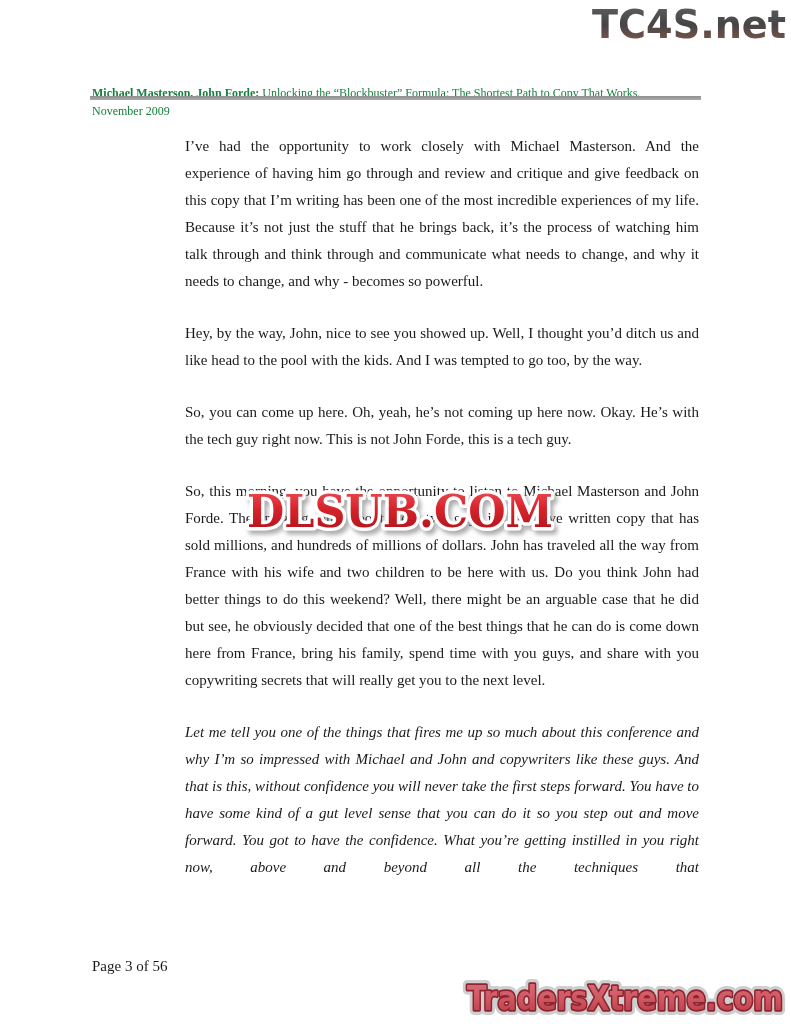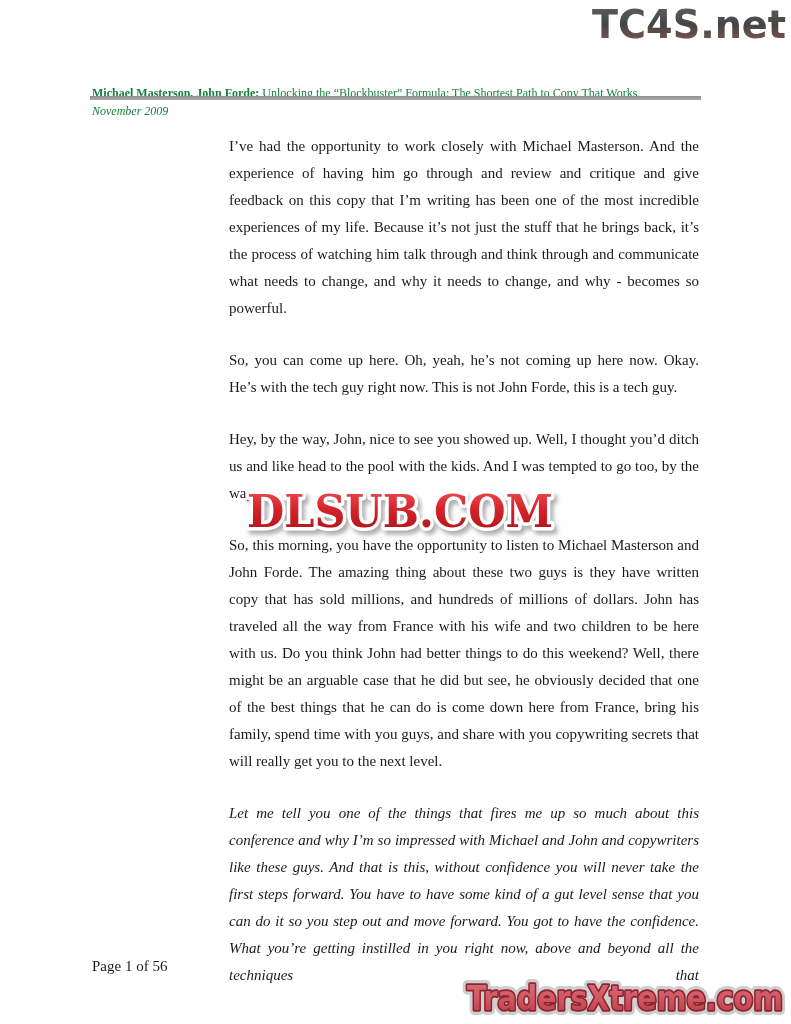--- a/index.html
+++ b/index.html
@@ -28,21 +28,21 @@
     position: absolute;
     left: 92px;
     top: 44px;
     width: 612px;
     font-size: 12px;
     line-height: 18px;
     color: #15803d;
     margin-top: 40px;
   }
   .doc-header .speakers { font-weight: bold; }
-  .doc-header .date { margin-top: 0; font-style: italic; }
+  .doc-header .date { margin-top: 0; }
 
   .header-rule {
     position: absolute;
     left: 90px;
     top: 96px;
     width: 611px;
     height: 4px;
     background: linear-gradient(#8f8f8f, #ababab);
   }
 
@@ -51,21 +51,21 @@
     position: absolute;
     left: 92px;
     top: 133px;
     width: 607px;
     display: grid;
     grid-template-columns: 93px 1fr;
     font-size: 15px;
     line-height: 27px;
   }
   .speaker-label { grid-column: 1; }
-  .paragraphs { grid-column: 2; margin-left: 44px; }
+  .paragraphs { grid-column: 2; }
   .paragraphs p {
     margin: 0 0 25px 0;
     text-align: justify;
   }
   .paragraphs p.cut { text-align-last: justify; font-style: italic; }
 
   
   .watermark {
     position: absolute;
     left: 238px;
@@ -118,39 +118,39 @@
 
   <div class="doc-header">
     <span class="speakers">Michael Masterson, John Forde:</span><span> Unlocking the “Blockbuster” Formula: The Shortest Path to Copy That Works.</span>
     <div class="date">November 2009</div>
   </div>
   <div class="header-rule"></div>
 
   <div class="transcript">
     <div class="paragraphs">
       <p>I’ve had the opportunity to work closely with Michael Masterson. And the experience of having him go through and review and critique and give feedback on this copy that I’m writing has been one of the most incredible experiences of my life. Because it’s not just the stuff that he brings back, it’s the process of watching him talk through and think through and communicate what needs to change, and why it needs to change, and why - becomes so powerful.</p>
+      <p>Hey, by the way, John, nice to see you showed up. Well, I thought you’d ditch us and like head to the pool with the kids. And I was tempted to go too, by the way.</p>
       <p>So, you can come up here. Oh, yeah, he’s not coming up here now. Okay. He’s with the tech guy right now. This is not John Forde, this is a tech guy.</p>
-      <p>Hey, by the way, John, nice to see you showed up. Well, I thought you’d ditch us and like head to the pool with the kids. And I was tempted to go too, by the way.</p>
       <p>So, this morning, you have the opportunity to listen to Michael Masterson and John Forde. The amazing thing about these two guys is they have written copy that has sold millions, and hundreds of millions of dollars. John has traveled all the way from France with his wife and two children to be here with us. Do you think John had better things to do this weekend? Well, there might be an arguable case that he did but see, he obviously decided that one of the best things that he can do is come down here from France, bring his family, spend time with you guys, and share with you copywriting secrets that will really get you to the next level.</p>
       <p class="cut">Let me tell you one of the things that fires me up so much about this conference and why I’m so impressed with Michael and John and copywriters like these guys. And that is this, without confidence you will never take the first steps forward. You have to have some kind of a gut level sense that you can do it so you step out and move forward. You got to have the confidence. What you’re getting instilled in you right now, above and beyond all the techniques that</p>
     </div>
   </div>
 
   <svg class="watermark" viewBox="0 0 324 60">
     <defs>
       <linearGradient id="g-wm" x1="0" y1="0" x2="0" y2="1">
         <stop offset="0" stop-color="#f0555a"></stop>
         <stop offset="0.45" stop-color="#d6232b"></stop>
         <stop offset="1" stop-color="#a80f16"></stop>
       </linearGradient>
     </defs>
     <text x="162" y="46" text-anchor="middle" textLength="306" lengthAdjust="spacingAndGlyphs" fill="url(#g-wm)" stroke="#ffffff" stroke-width="7" paint-order="stroke" stroke-linejoin="round">DLSUB.COM</text>
   </svg>
 
-  <div class="page-number">Page 1 of 56</div>
+  <div class="page-number">Page 3 of 56</div>
 
   <svg class="traders-logo" viewBox="0 0 328 46">
     <defs>
       <linearGradient id="g-tx" x1="0" y1="0" x2="0" y2="1">
         <stop offset="0" stop-color="#d9707a"></stop>
         <stop offset="0.55" stop-color="#ce5560"></stop>
         <stop offset="1" stop-color="#b43843"></stop>
       </linearGradient>
     </defs>
     <text x="164" y="34" text-anchor="middle" font-size="33" textLength="316" lengthAdjust="spacingAndGlyphs" fill="none" stroke="#c6c6c6" stroke-width="10" stroke-linejoin="round" opacity="0.85">TradersXtreme.com</text>

